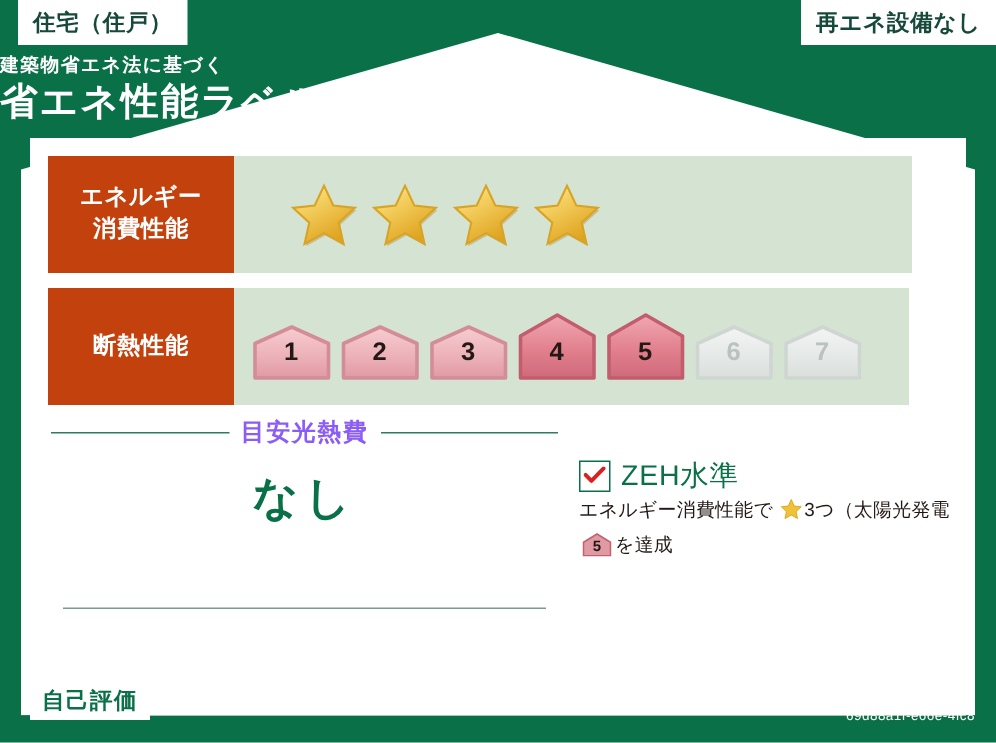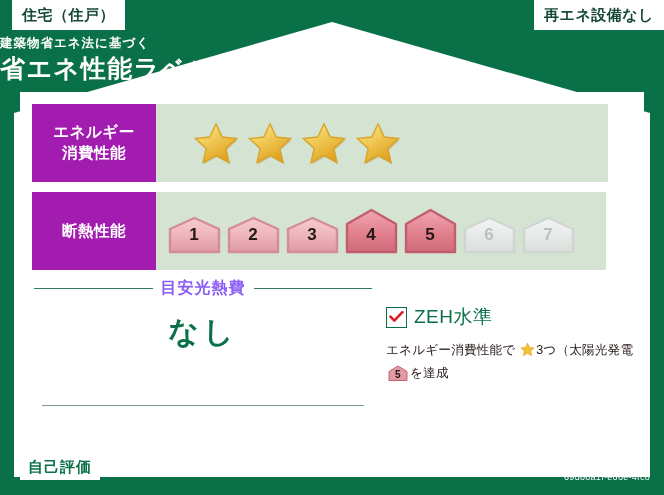--- a/index.html
+++ b/index.html
@@ -61,21 +61,21 @@
   
   .row{
     position:absolute;left:12px;
     height:78px;
     display:flex;align-items:stretch;
   }
   #row-energy{top:12px;}
   #row-insul{top:100px;}
   .row-label{
     width:124px;
-    background:#a21caf;
+    background:#c2410c;
     color:#ffffff;
     display:flex;flex-direction:column;
     align-items:center;justify-content:center;
     font-size:15.5px;font-weight:bold;line-height:1.35;
     letter-spacing:0.5px;
   }
   .row-body{
     width:440px;
     background:#d5e4d2;
     display:flex;align-items:center;
@@ -121,21 +121,21 @@
 
   
   .zeh{position:absolute;left:366px;top:212px;width:250px;}
   .zeh-head{display:flex;align-items:center;gap:7px;}
   .chk{
     width:19px;height:19px;border:1.6px solid #0a7048;background:#fff;
     display:flex;align-items:center;justify-content:center;flex:none;
   }
   .zeh-title{font-size:19px;font-weight:normal;color:#0a7048;letter-spacing:0.5px;}
   .zeh-desc{
-    margin-top:11px;
+    margin-top:1px;
     font-size:12.6px;color:#231815;line-height:1.55;letter-spacing:0.2px;
   }
   .inline-star{vertical-align:-3px;margin:0 1px;}
   .inline-house{vertical-align:-4px;margin:0 2px;position:relative;display:inline-block;width:20px;height:16px;}
   .inline-house .n{
     position:absolute;left:0;right:0;bottom:0px;text-align:center;
     font-size:10px;font-weight:bold;color:#231815;line-height:1.3;
   }
 
   

